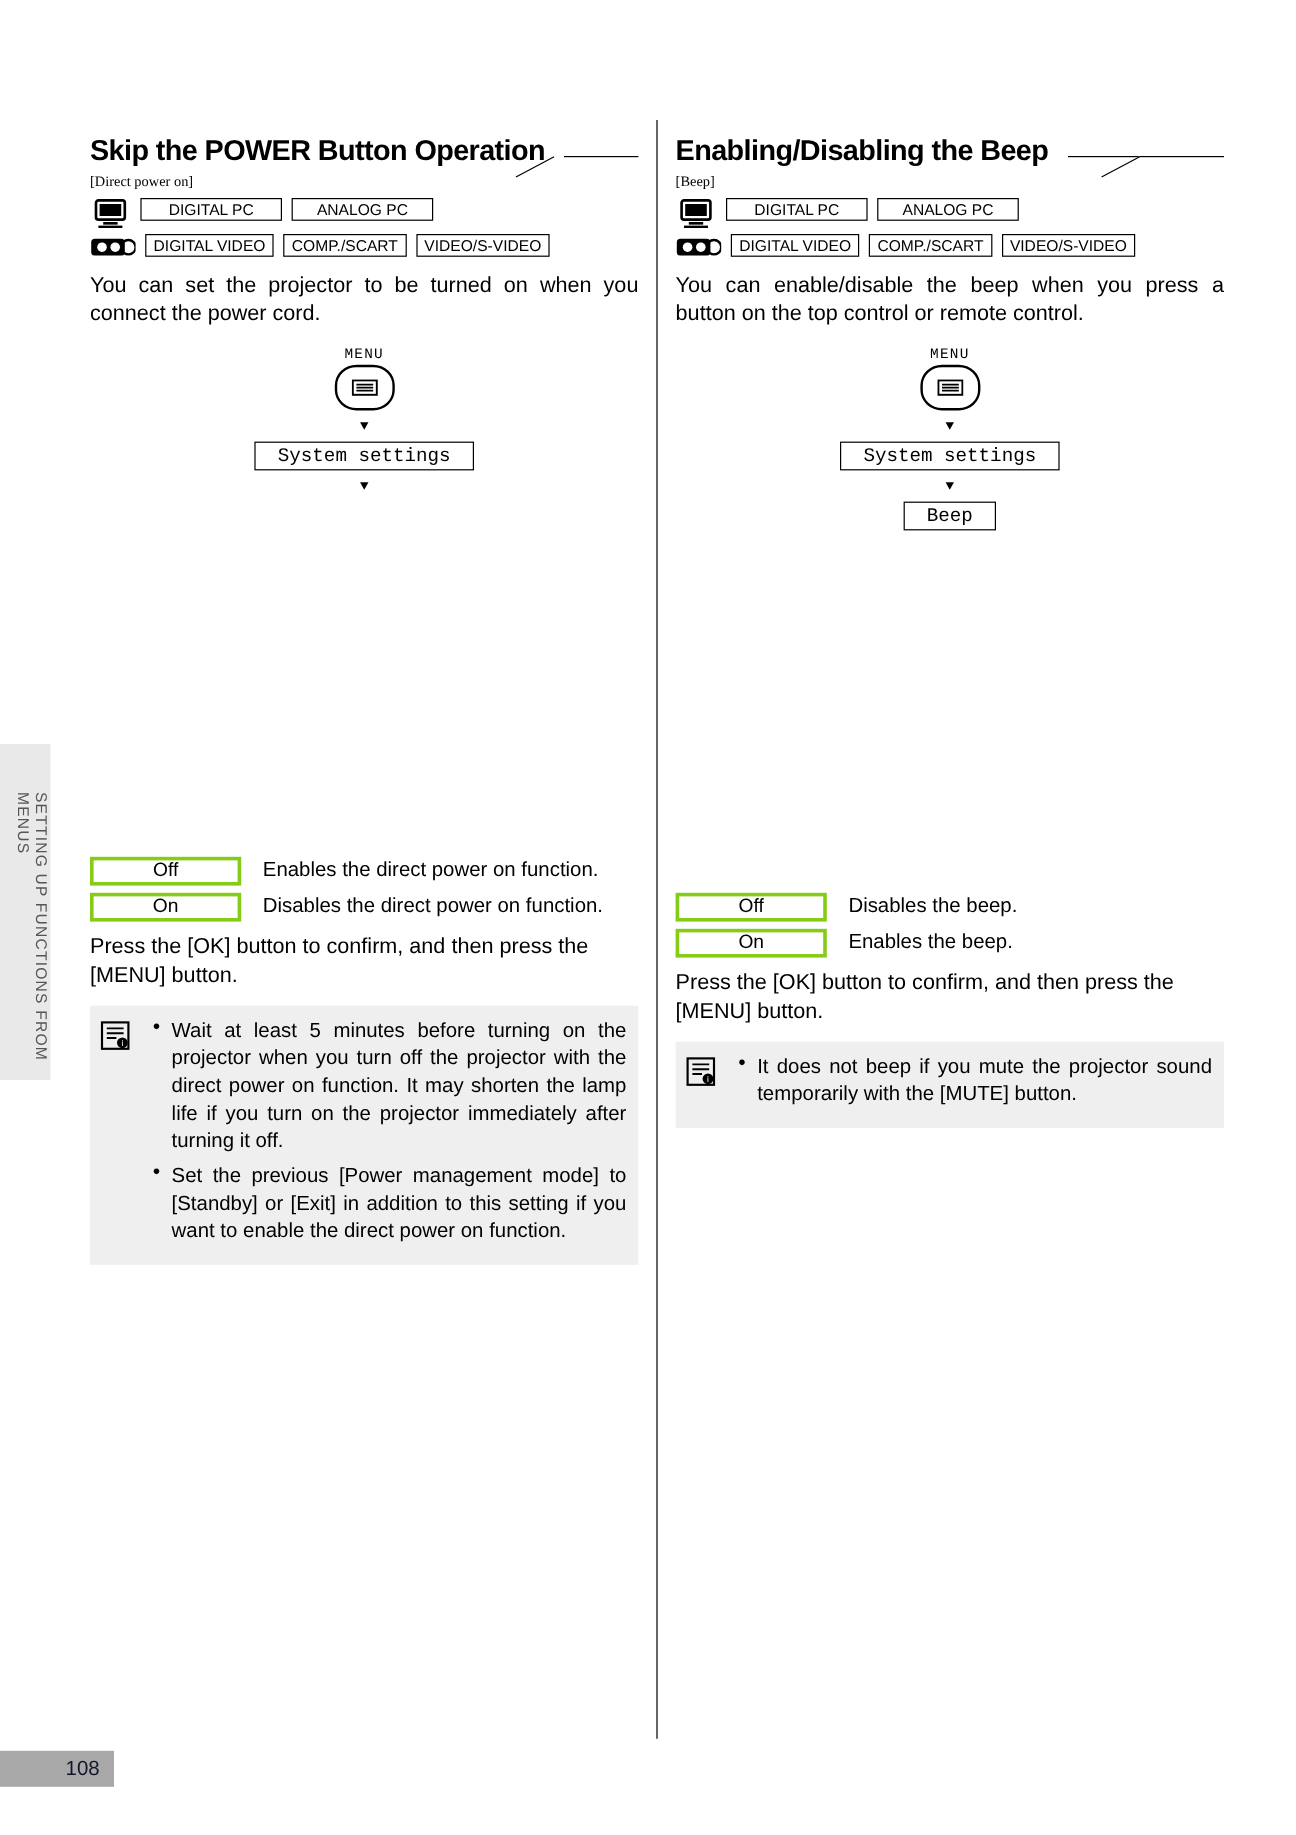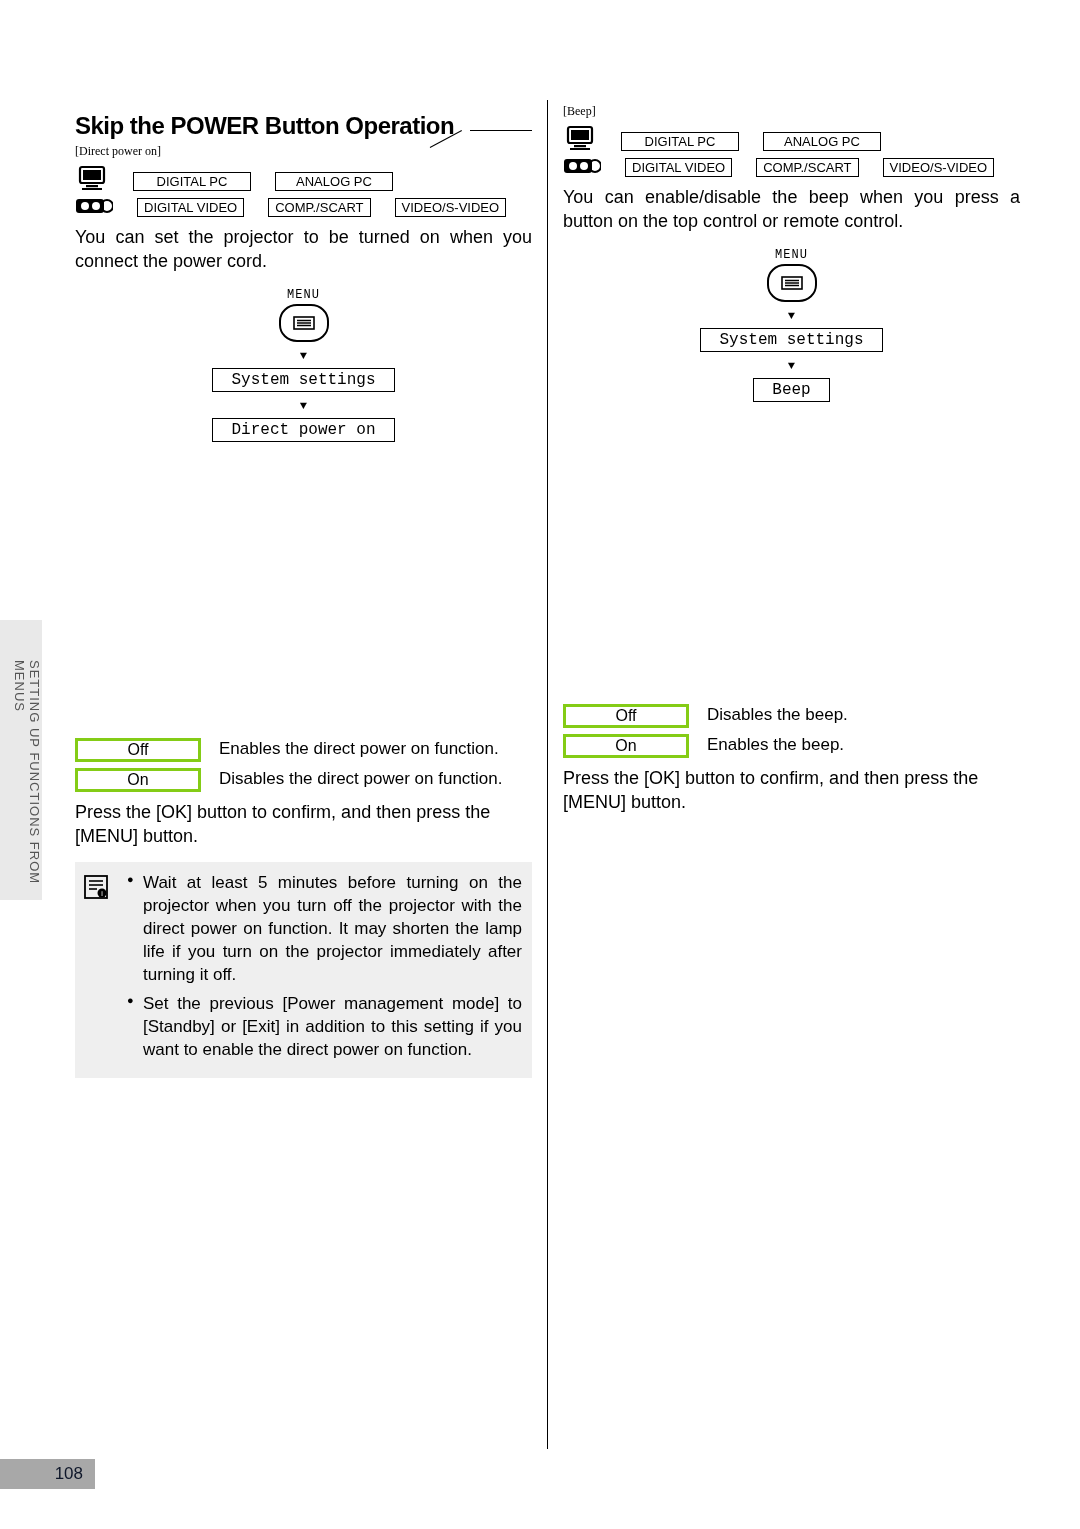--- a/index.html
+++ b/index.html
@@ -107,22 +107,22 @@
     font-size: 12px;
     margin-top: 4px;
     font-family: Liberation Serif, serif;
   }
 
   .tag-rows {
     margin-top: 6px;
   }
   .tag-row {
     display: flex;
-    align-items: flex-end;
-    gap: 24px;
+    align-items: flex-start;
+    gap: 8px;
     margin-top: 4px;
   }
   .tag {
     border: 1px solid #000;
     font-size: 13px;
     padding: 1px 6px;
     text-align: center;
     white-space: nowrap;
   }
   .tag-wide { min-width: 104px; }
@@ -294,21 +294,20 @@
                 <rect x="1" y="1" width="20" height="12" fill="none" stroke="#000" stroke-width="1.6"></rect>
                 <line x1="4" y1="4.5" x2="18" y2="4.5" stroke="#000" stroke-width="1.5"></line>
                 <line x1="4" y1="7" x2="18" y2="7" stroke="#000" stroke-width="1.5"></line>
                 <line x1="4" y1="9.5" x2="18" y2="9.5" stroke="#000" stroke-width="1.5"></line>
               </svg>
           </span>
         </div>
         <div class="flow-arrow">▾</div>
         <div><span class="flow-box">System settings</span></div>
         <div class="flow-arrow">▾</div>
-        <div><span class="flow-box">Direct power on</span></div>
       </div>
 
       <div class="left-lower-spacer"></div>
 
       <div class="option-list">
         <div class="option-row">
           <div class="option-box">Off</div>
           <div class="option-desc">Enables the direct power on function.</div>
         </div>
         <div class="option-row">
@@ -335,20 +334,24 @@
           <li>Set the previous [Power management mode] to [Standby] or [Exit] in addition to this setting if you want to enable the direct power on function.</li>
         </ul>
       </div>
 
     </div>
 
     <div class="col-divider"></div>
 
     <div class="col">
 
+      <div class="section-heading-wrap">
+        <div class="section-heading">Enabling/Disabling the Beep</div>
+        <div class="heading-line"></div>
+      </div>
 
       <div class="subheading">[Beep]</div>
 
       <div class="tag-rows">
         <div class="tag-row">
           <span class="icon-pc">
             <svg viewBox="0 0 30 26">
                 <rect x="3" y="2" width="24" height="16" rx="2" fill="none" stroke="#000" stroke-width="2.2"></rect>
                 <rect x="6" y="5" width="18" height="10" fill="#000"></rect>
                 <rect x="9" y="20" width="12" height="2.2" fill="#000"></rect>
@@ -401,17 +404,32 @@
           <div class="option-desc">Disables the beep.</div>
         </div>
         <div class="option-row">
           <div class="option-box">On</div>
           <div class="option-desc">Enables the beep.</div>
         </div>
       </div>
 
       <div class="body-text">Press the [OK] button to confirm, and then press the [MENU] button.</div>
 
+      <div class="note-box">
+        <span class="note-icon">
+          <svg viewBox="0 0 26 26">
+              <rect x="2" y="2" width="22" height="22" fill="none" stroke="#000" stroke-width="1.8"></rect>
+              <line x1="6" y1="7" x2="20" y2="7" stroke="#000" stroke-width="1.6"></line>
+              <line x1="6" y1="11" x2="20" y2="11" stroke="#000" stroke-width="1.6"></line>
+              <line x1="6" y1="15" x2="14" y2="15" stroke="#000" stroke-width="1.6"></line>
+              <circle cx="19" cy="19" r="4.5" fill="#000"></circle>
+              <text x="19" y="21.5" font-size="7" fill="#fff" text-anchor="middle" font-family="Arial">i</text>
+            </svg>
+        </span>
+        <ul class="note-ul">
+          <li>It does not beep if you mute the projector sound temporarily with the [MUTE] button.</li>
+        </ul>
+      </div>
 
     </div>
 
   </div>
 </div>
 
 </body></html>

